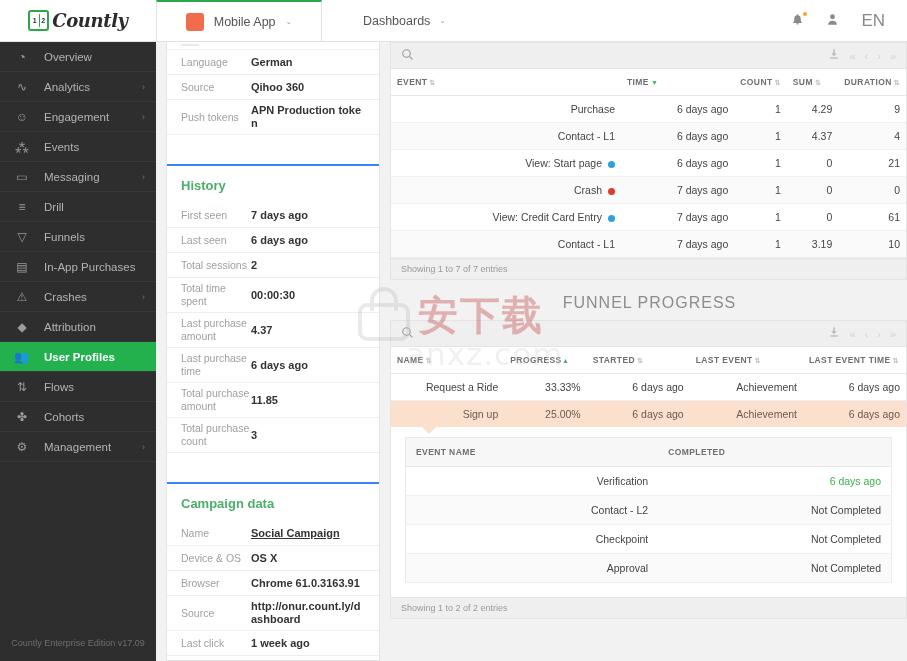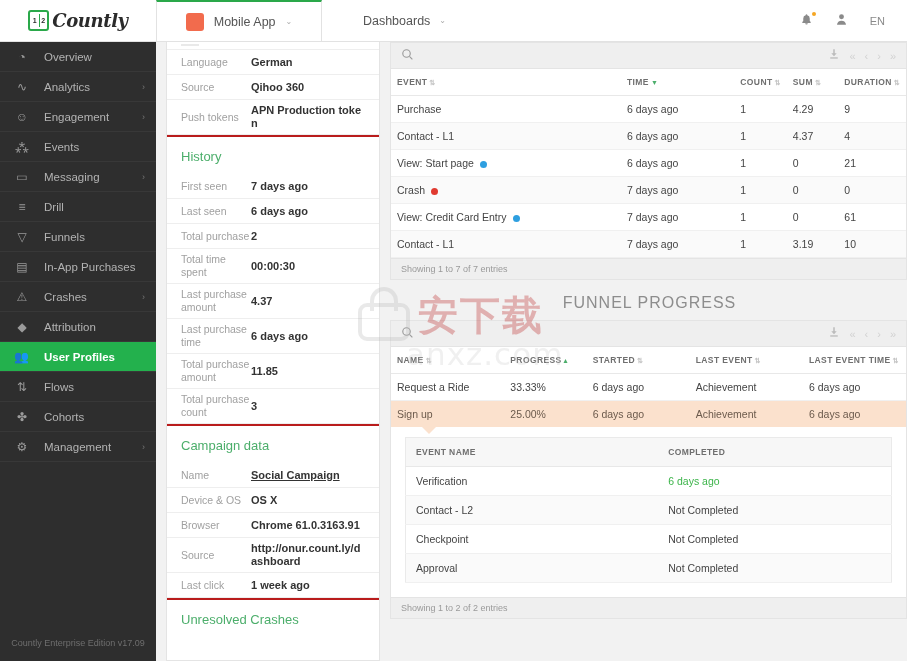--- a/index.html
+++ b/index.html
@@ -52,21 +52,21 @@
   .dashtab-label { font-size: 12.5px; color: #555; }
   .topright {
     margin-left: auto; display: flex; align-items: center; gap: 22px;
     padding-right: 22px;
   }
   .ticon { color: #8a8a8a; font-size: 14px; position: relative; cursor: pointer; }
   .bell-dot {
     position: absolute; top: -1px; right: -3px; width: 4px; height: 4px;
     border-radius: 50%; background: #f5a623;
   }
-  .lang { font-size: 11px; color: #8a8a8a; cursor: pointer; }
+  .lang { font-size: 17px; color: #8a8a8a; cursor: pointer; }
 
   
   .sidebar {
     position: absolute; top: 42px; left: 0; width: 156px; height: 619px;
     background: #2e2e2e;
   }
   .nav-item {
     height: 30px; display: flex; align-items: center;
     border-bottom: 1px solid #383838; cursor: pointer; position: relative;
   }
@@ -97,23 +97,23 @@
     display: flex; align-items: center; min-height: 25px;
     border-bottom: 1px solid #eeeeee; padding: 4px 14px;
   }
   .drow.tall { min-height: 34px; }
   .dlabel { width: 70px; font-size: 10.5px; color: #a0a0a0; line-height: 13px;
     flex-shrink: 0; }
   .dval { font-size: 11px; color: #333; font-weight: bold; line-height: 13px;
     word-break: break-all; }
   .dval.link { text-decoration: underline; cursor: pointer; }
   .section-head {
-    border-top: 2px solid #b91c1c;
+    border-top: 2px solid #3b82f6;
     padding: 12px 14px 10px 14px;
-    font-size: 13px; color: #4cae6b; font-weight: normal;
+    font-size: 13px; color: #4cae6b; font-weight: bold; margin-top: 29px;
   }
   .stub-row { height: 8px; border-bottom: 1px solid #eeeeee; position: relative; }
   .stub-row::after {
     content: ""; position: absolute; left: 14px; bottom: 3px;
     width: 18px; height: 2px; background: #e9e9e9;
   }
 
   
   .right { position: absolute; top: 42px; left: 390px; width: 517px; height: 619px; }
 
@@ -132,20 +132,21 @@
     background: #fff; font-size: 8.5px; color: #6f6f6f; font-weight: bold;
     letter-spacing: .4px; text-align: left; padding: 8px 6px;
     border-bottom: 1px solid #e8e8e8; vertical-align: middle;
     cursor: pointer; white-space: normal;
   }
   .sort { color: #c3c3c3; font-size: 7px; margin-left: 2px; }
   .sort.on { color: #4cae6b; }
   tbody td {
     font-size: 10.5px; color: #444; padding: 7px 6px;
     border-bottom: 1px solid #f0f0f0;
+    text-align: right;
   }
   tbody tr:nth-child(even) { background: #fafafa; }
   .dot { display: inline-block; width: 7px; height: 7px; border-radius: 50%;
     margin-left: 6px; vertical-align: middle; }
   .tfoot {
     background: #efefef; font-size: 9px; color: #9a9a9a;
     padding: 5px 10px; border-top: 1px solid #e4e4e4;
   }
   .sec-title {
     font-size: 16px; color: #8d8d8d; letter-spacing: 1px;
@@ -308,21 +309,21 @@
     <div id="detail-history">
         <div class="drow">
           <span class="dlabel">First seen</span>
           <span class="dval">7 days ago</span>
         </div>
         <div class="drow">
           <span class="dlabel">Last seen</span>
           <span class="dval">6 days ago</span>
         </div>
         <div class="drow">
-          <span class="dlabel">Total purchase</span>
+          <span class="dlabel">Total sessions</span>
           <span class="dval">2</span>
         </div>
         <div class="drow">
           <span class="dlabel">Total time spent</span>
           <span class="dval">00:00:30</span>
         </div>
         <div class="drow tall">
           <span class="dlabel">Last purchase amount</span>
           <span class="dval">4.37</span>
         </div>

